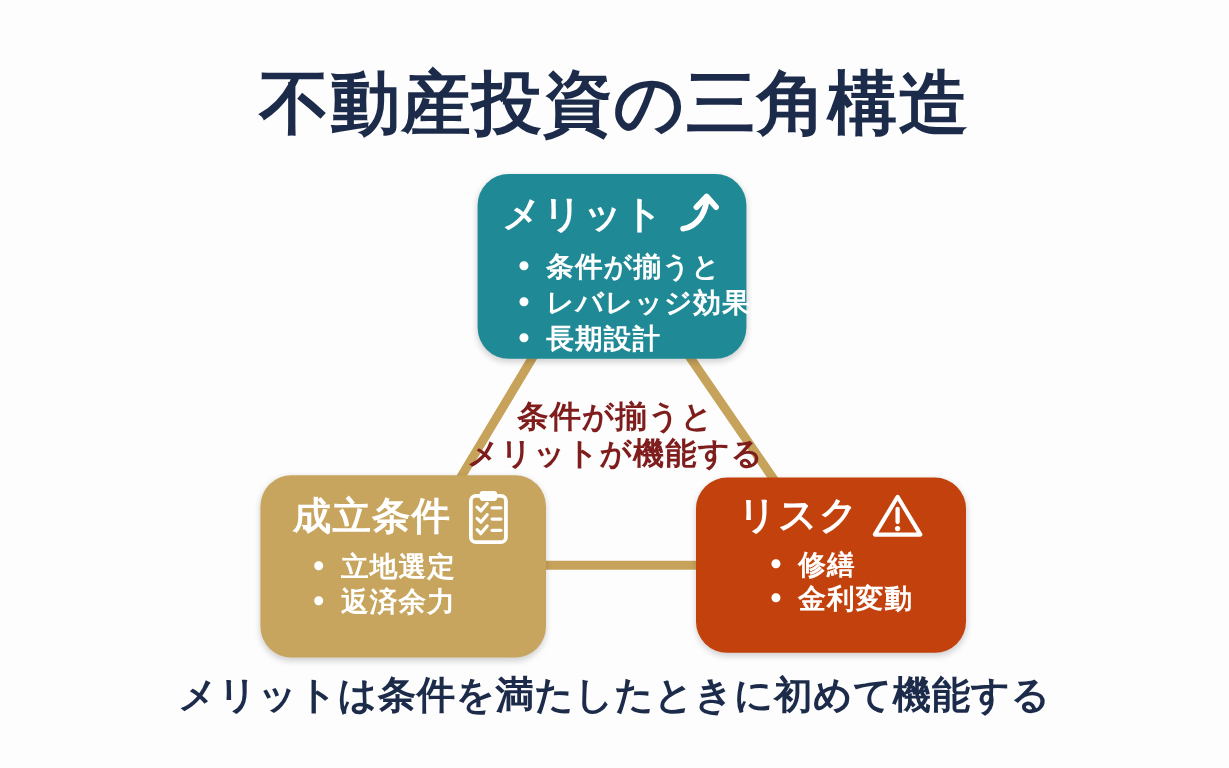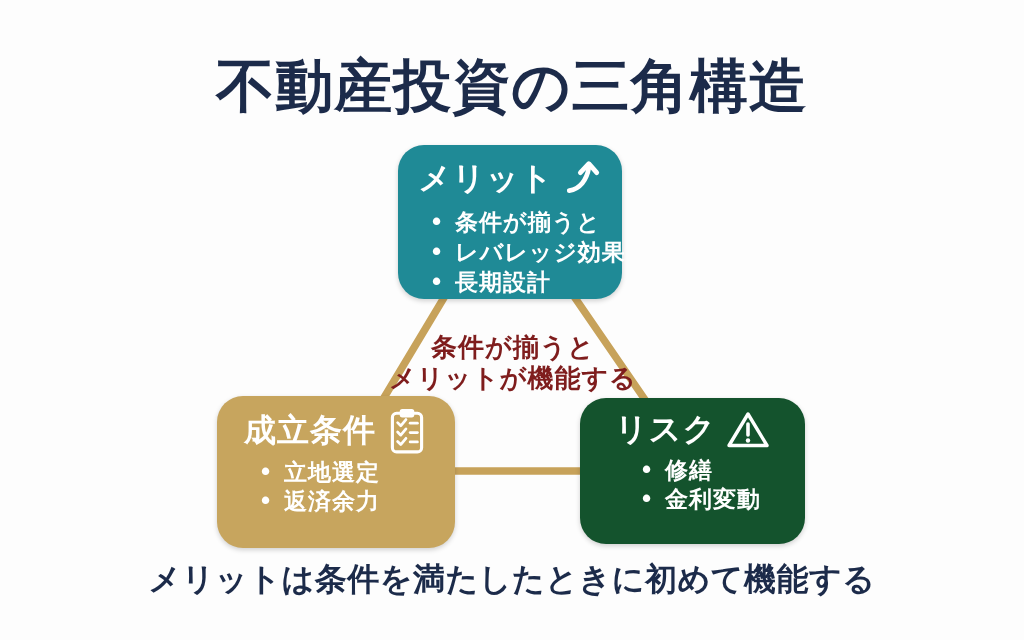--- a/index.html
+++ b/index.html
@@ -31,21 +31,21 @@
     width: 1024px; height: 640px;
   }
   .node-box {
     position: absolute;
     border-radius: 26px;
     color: #ffffff;
     box-shadow: 0 2px 5px rgba(0,0,0,0.18);
   }
   .merit-box     { left: 398px; top: 145px; width: 224px; height: 154px; background: #1f8a96; }
   .condition-box { left: 217px; top: 396px; width: 238px; height: 152px; background: #c7a55e; }
-  .risk-box      { left: 580px; top: 398px; width: 225px; height: 146px; background: #14532d; }
+  .risk-box      { left: 580px; top: 398px; width: 225px; height: 146px; background: #c2410c; }
   .box-header {
     display: flex;
     align-items: center;
     justify-content: center;
     gap: 10px;
     font-size: 32px;
     font-weight: 900;
     letter-spacing: 1px;
   }
   .merit-box .box-header     { margin-top: 12px; height: 44px; }

